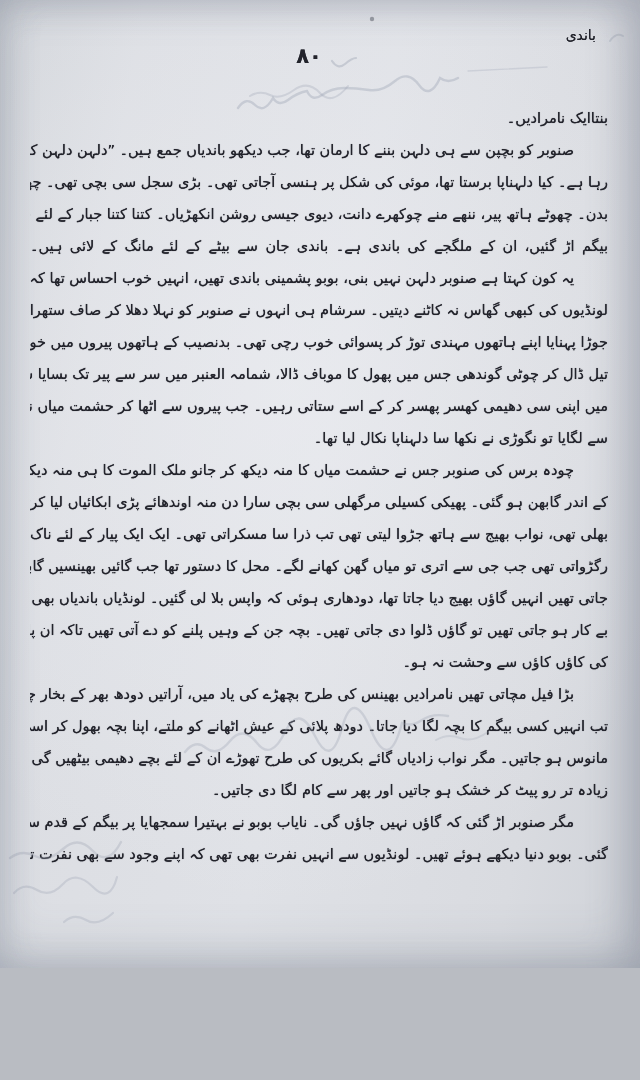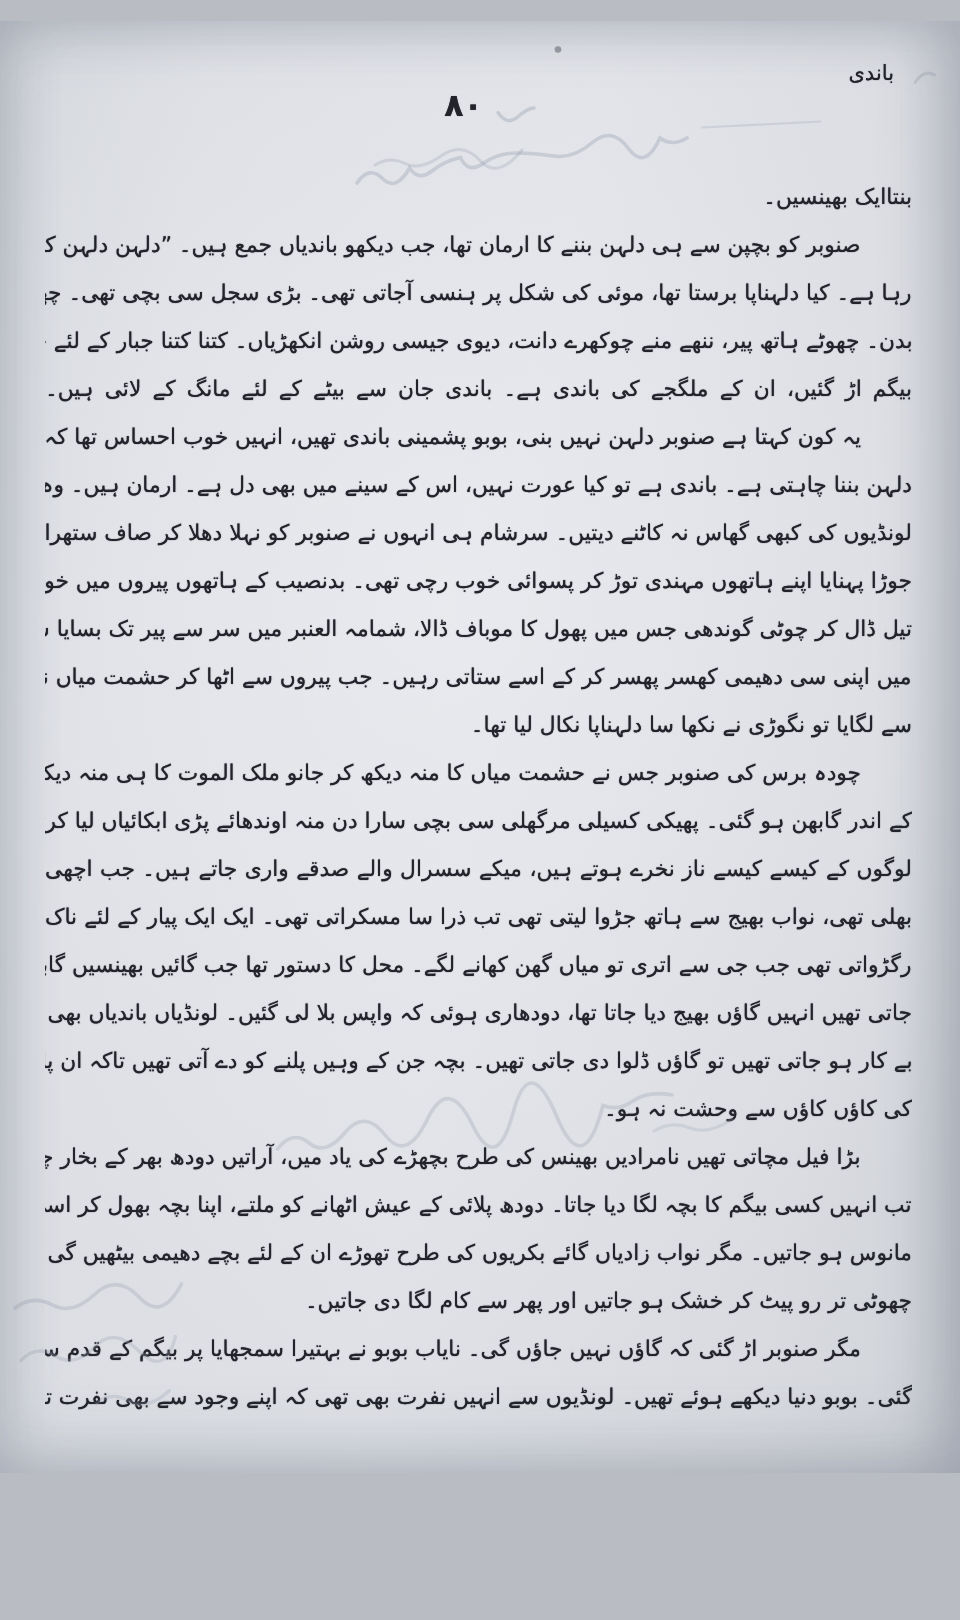--- a/index.html
+++ b/index.html
@@ -1,19 +1,19 @@
 <!DOCTYPE html>
 <html lang="ur" dir="rtl"><head>
 <meta charset="utf-8">
 <style>
   html,body{margin:0;padding:0;background:#b9bcc2;}
   .page{
     position:relative;
     width:640px;height:968px;
-    margin:14px auto;
+    margin:0 auto;
     background:
       radial-gradient(ellipse 120% 90% at 45% 40%, rgba(240,241,245,0.55) 0%, rgba(240,241,245,0) 60%),
       linear-gradient(100deg,#d3d6db 0%,#dcdee3 18%,#dfe1e6 50%,#d9dbe0 82%,#cfd2d8 100%);
     font-family:"DejaVu Sans", sans-serif;
     color:#22232b;
     overflow:hidden;
   }
   .vignette{
     position:absolute;inset:0;pointer-events:none;
     box-shadow:
@@ -59,52 +59,50 @@
 <body>
 
 <div class="page">
 
   <span class="running-title">باندی</span>
 
   <div class="page-num-top">۸۰</div>
 
   <main class="body-text">
       <div class="para">
-        <div class="line">بنتاایک بھینسیں۔</div>
+        <div class="line">بنتاایک نامرادیں۔</div>
       </div>
       <div class="para">
         <div class="line fill indent">صنوبر کو بچپن سے ہی دلہن بننے کا ارمان تھا، جب دیکھو باندیاں جمع ہیں۔ ”دلہن دلہن کھیلا جا</div>
         <div class="line fill">رہا ہے۔ کیا دلہناپا برستا تھا، موئی کی شکل پر ہنسی آجاتی تھی۔ بڑی سجل سی بچی تھی۔ چھوٹی ہڈی، کھنچا ہوا</div>
         <div class="line fill">بدن۔ چھوٹے ہاتھ پیر، ننھے منے چوکھرے دانت، دیوی جیسی روشن انکھڑیاں۔ کتنا کتنا جبار کے لئے چاہا</div>
         <div class="line fill">بیگم اڑ گئیں، ان کے ملگجے کی باندی ہے۔ باندی جان سے بیٹے کے لئے مانگ کے لائی ہیں۔</div>
       </div>
       <div class="para">
         <div class="line fill indent">یہ کون کہتا ہے صنوبر دلہن نہیں بنی، بوبو پشمینی باندی تھیں، انہیں خوب احساس تھا کہ ہر عورت</div>
-        <div class="line fill">دلہن بننا چاہتی ہے۔ باندی ہے تو کیا عورت نہیں، اس کے سینے میں بھی دل ہے۔ ارمان ہیں۔ وہ</div>
         <div class="line fill">لونڈیوں کی کبھی گھاس نہ کاٹنے دیتیں۔ سرشام ہی انہوں نے صنوبر کو نہلا دھلا کر صاف ستھرا پیازی</div>
         <div class="line fill">جوڑا پہنایا اپنے ہاتھوں مہندی توڑ کر پسوائی خوب رچی تھی۔ بدنصیب کے ہاتھوں پیروں میں خوشبودار</div>
         <div class="line fill">تیل ڈال کر چوٹی گوندھی جس میں پھول کا موباف ڈالا، شمامہ العنبر میں سر سے پیر تک بسایا سہیلیاں کانوں</div>
         <div class="line fill">میں اپنی سی دھیمی کھسر پھسر کر کے اسے ستاتی رہیں۔ جب پیروں سے اٹھا کر حشمت میاں نے اسے کلیجے</div>
         <div class="line">سے لگایا تو نگوڑی نے نکھا سا دلہناپا نکال لیا تھا۔</div>
       </div>
       <div class="para">
         <div class="line fill indent">چودہ برس کی صنوبر جس نے حشمت میاں کا منہ دیکھ کر جانو ملک الموت کا ہی منہ دیکھ لیا۔ سال</div>
         <div class="line fill">کے اندر گابھن ہو گئی۔ پھیکی کسیلی مرگھلی سی بچی سارا دن منہ اوندھائے پڑی ابکائیاں لیا کرتی۔ اللہ</div>
-        <div class="line fill">لوگوں کے کیسے کیسے ناز نخرے ہوتے ہیں، میکے سسرال والے صدقے واری جاتے ہیں۔ جب اچھی</div>
         <div class="line fill">بھلی تھی، نواب بھیج سے ہاتھ جڑوا لیتی تھی تب ذرا سا مسکراتی تھی۔ ایک ایک پیار کے لئے ناک</div>
         <div class="line fill">رگڑواتی تھی جب جی سے اتری تو میاں گھن کھانے لگے۔ محل کا دستور تھا جب گائیں بھینسیں گابھن ہو</div>
         <div class="line fill">جاتی تھیں انہیں گاؤں بھیج دیا جاتا تھا، دودھاری ہوئی کہ واپس بلا لی گئیں۔ لونڈیاں باندیاں بھی جب</div>
         <div class="line fill">بے کار ہو جاتی تھیں تو گاؤں ڈلوا دی جاتی تھیں۔ بچہ جن کے وہیں پلنے کو دے آتی تھیں تاکہ ان پلوں</div>
         <div class="line">کی کاؤں کاؤں سے وحشت نہ ہو۔</div>
       </div>
       <div class="para">
         <div class="line fill indent">بڑا فیل مچاتی تھیں نامرادیں بھینس کی طرح بچھڑے کی یاد میں، آراتیں دودھ بھر کے بخار چڑھتے۔</div>
         <div class="line fill">تب انہیں کسی بیگم کا بچہ لگا دیا جاتا۔ دودھ پلائی کے عیش اٹھانے کو ملتے، اپنا بچہ بھول کر اسی سے</div>
         <div class="line fill">مانوس ہو جاتیں۔ مگر نواب زادیاں گائے بکریوں کی طرح تھوڑے ان کے لئے بچے دھیمی بیٹھیں گی۔</div>
-        <div class="line">چھوٹی تر رو پیٹ کر خشک ہو جاتیں اور پھر سے کام لگا دی جاتیں۔</div>
+        <div class="line">زیادہ تر رو پیٹ کر خشک ہو جاتیں اور پھر سے کام لگا دی جاتیں۔</div>
       </div>
       <div class="para">
         <div class="line fill indent">مگر صنوبر اڑ گئی کہ گاؤں نہیں جاؤں گی۔ نایاب بوبو نے بہتیرا سمجھایا پر بیگم کے قدم سے لپٹ</div>
         <div class="line fill">گئی۔ بوبو دنیا دیکھے ہوئے تھیں۔ لونڈیوں سے انہیں نفرت بھی تھی کہ اپنے وجود سے بھی نفرت تھی،</div>
       </div>
     </main>
 
   <div class="page-num-bottom">۱۱۲۰</div>
 
   <svg class="pencil" width="640" height="1080" viewBox="0 0 640 1080">

